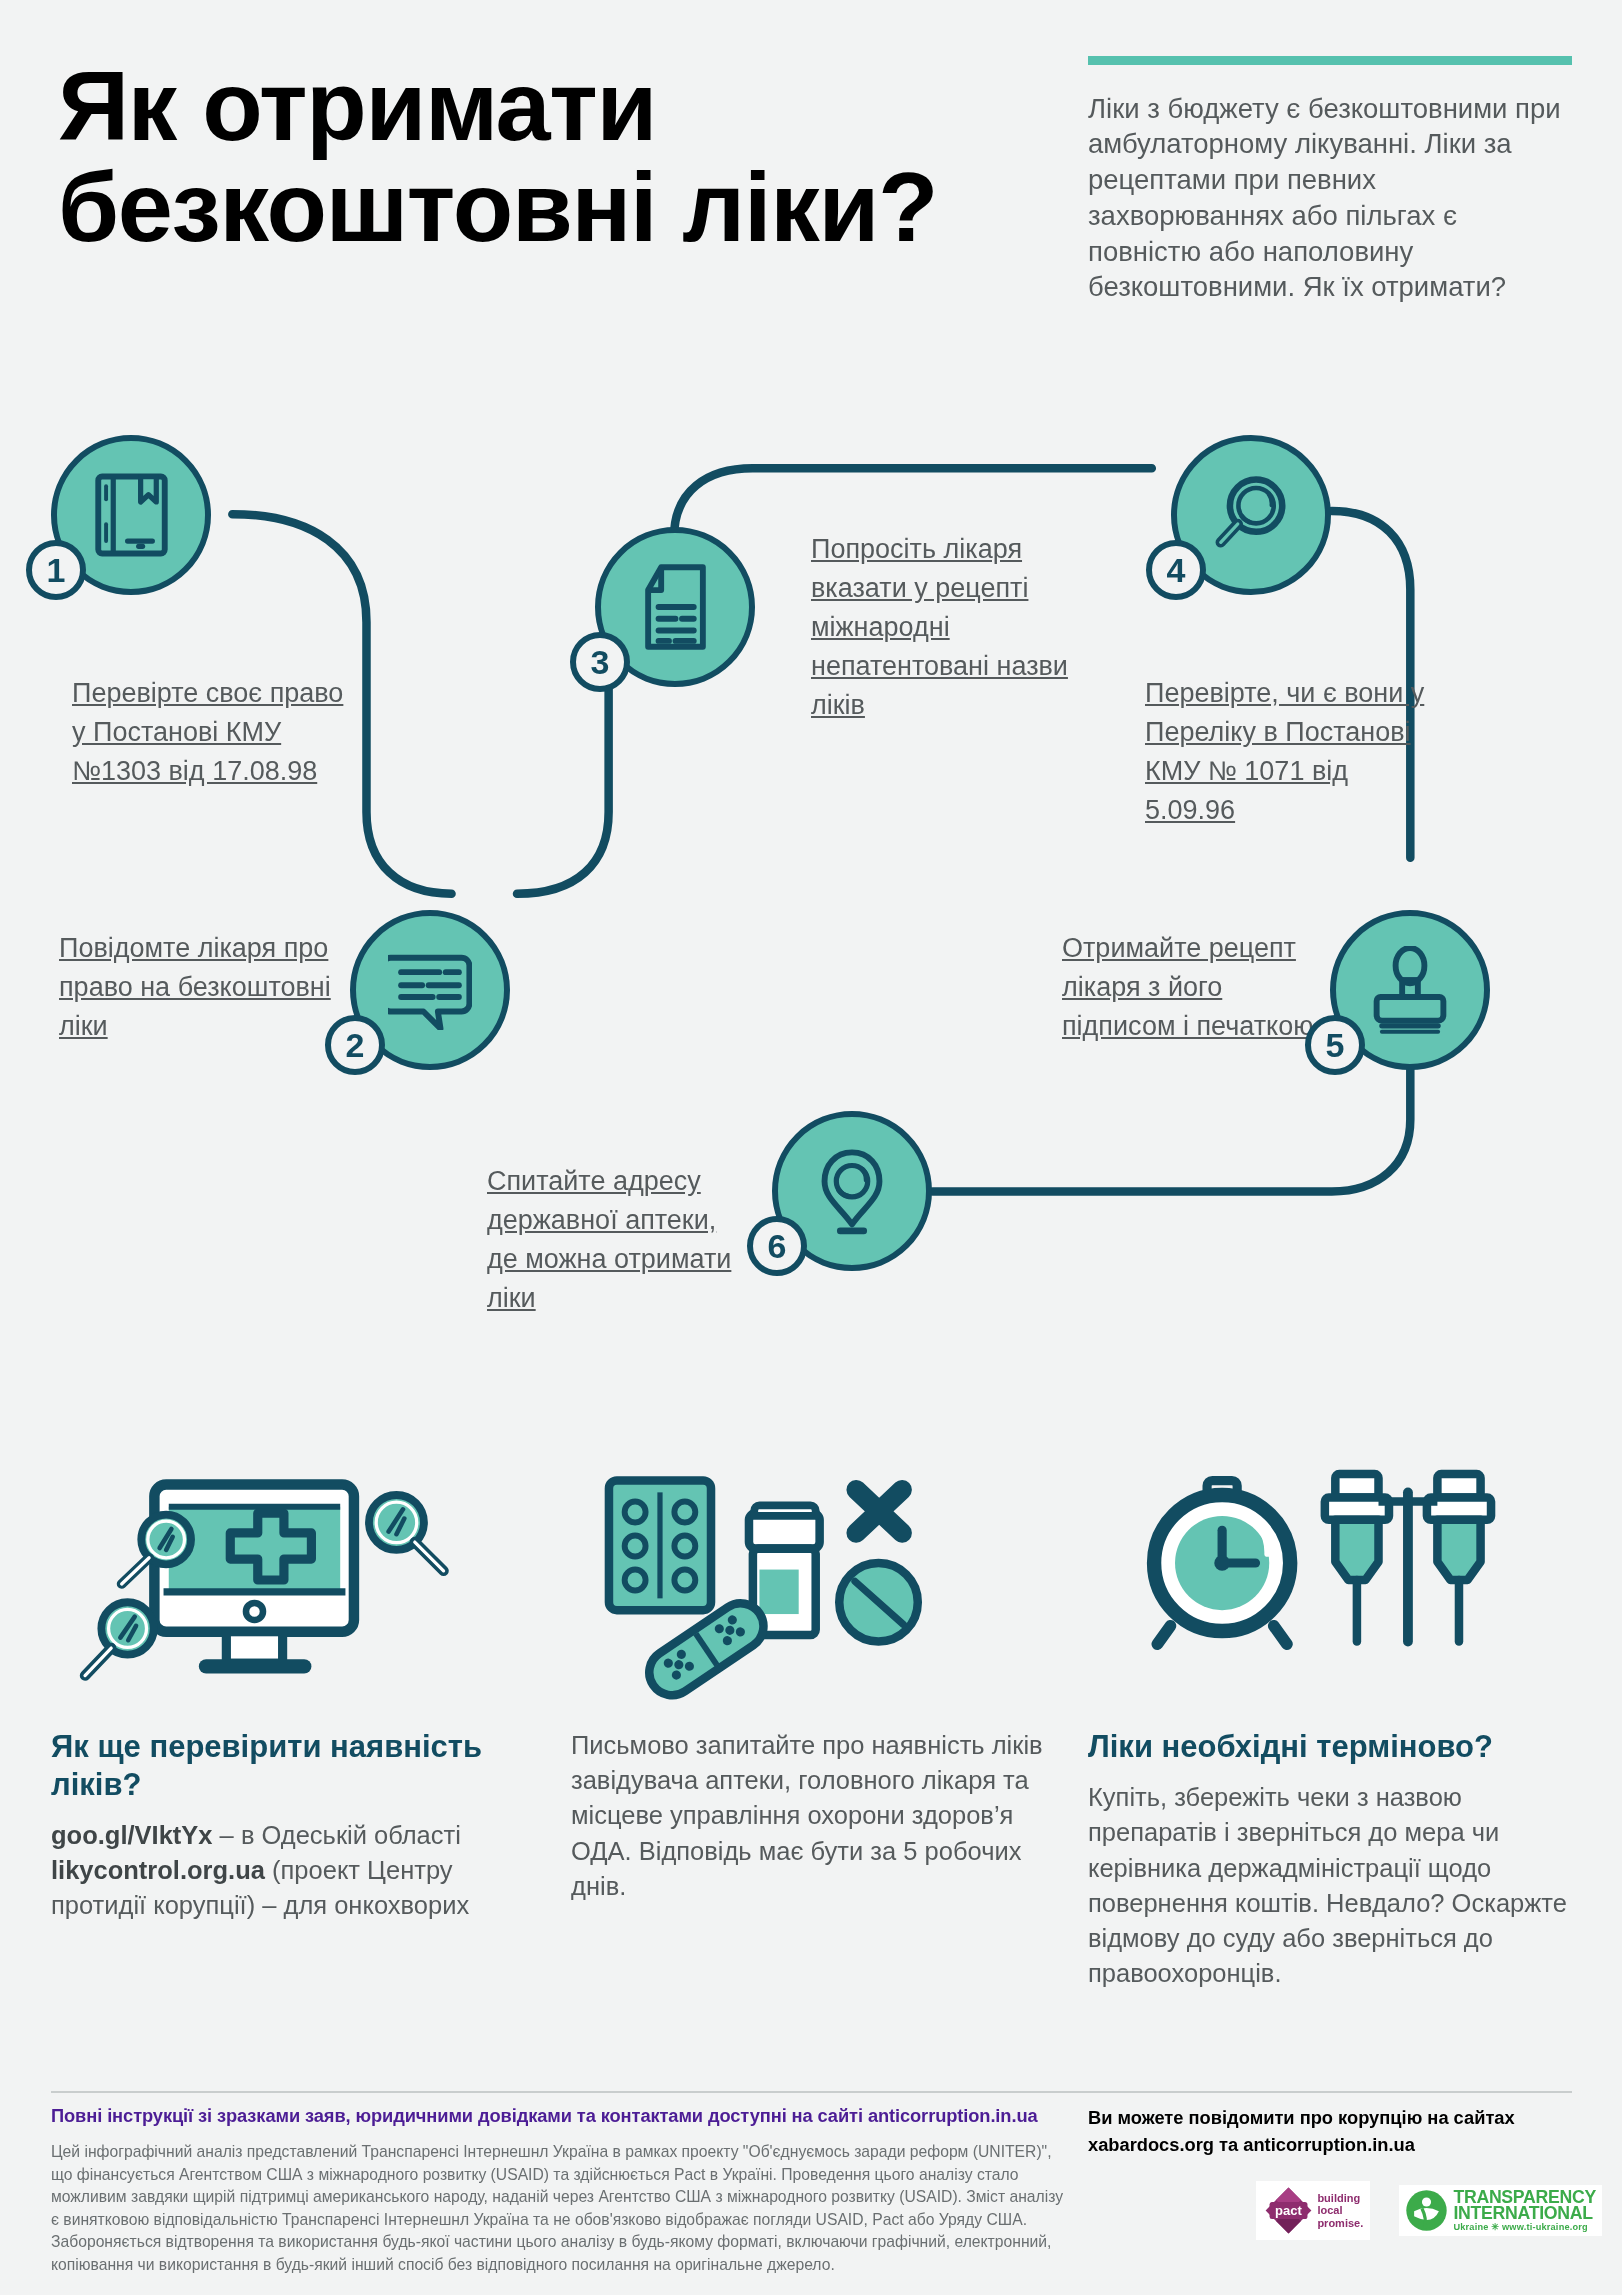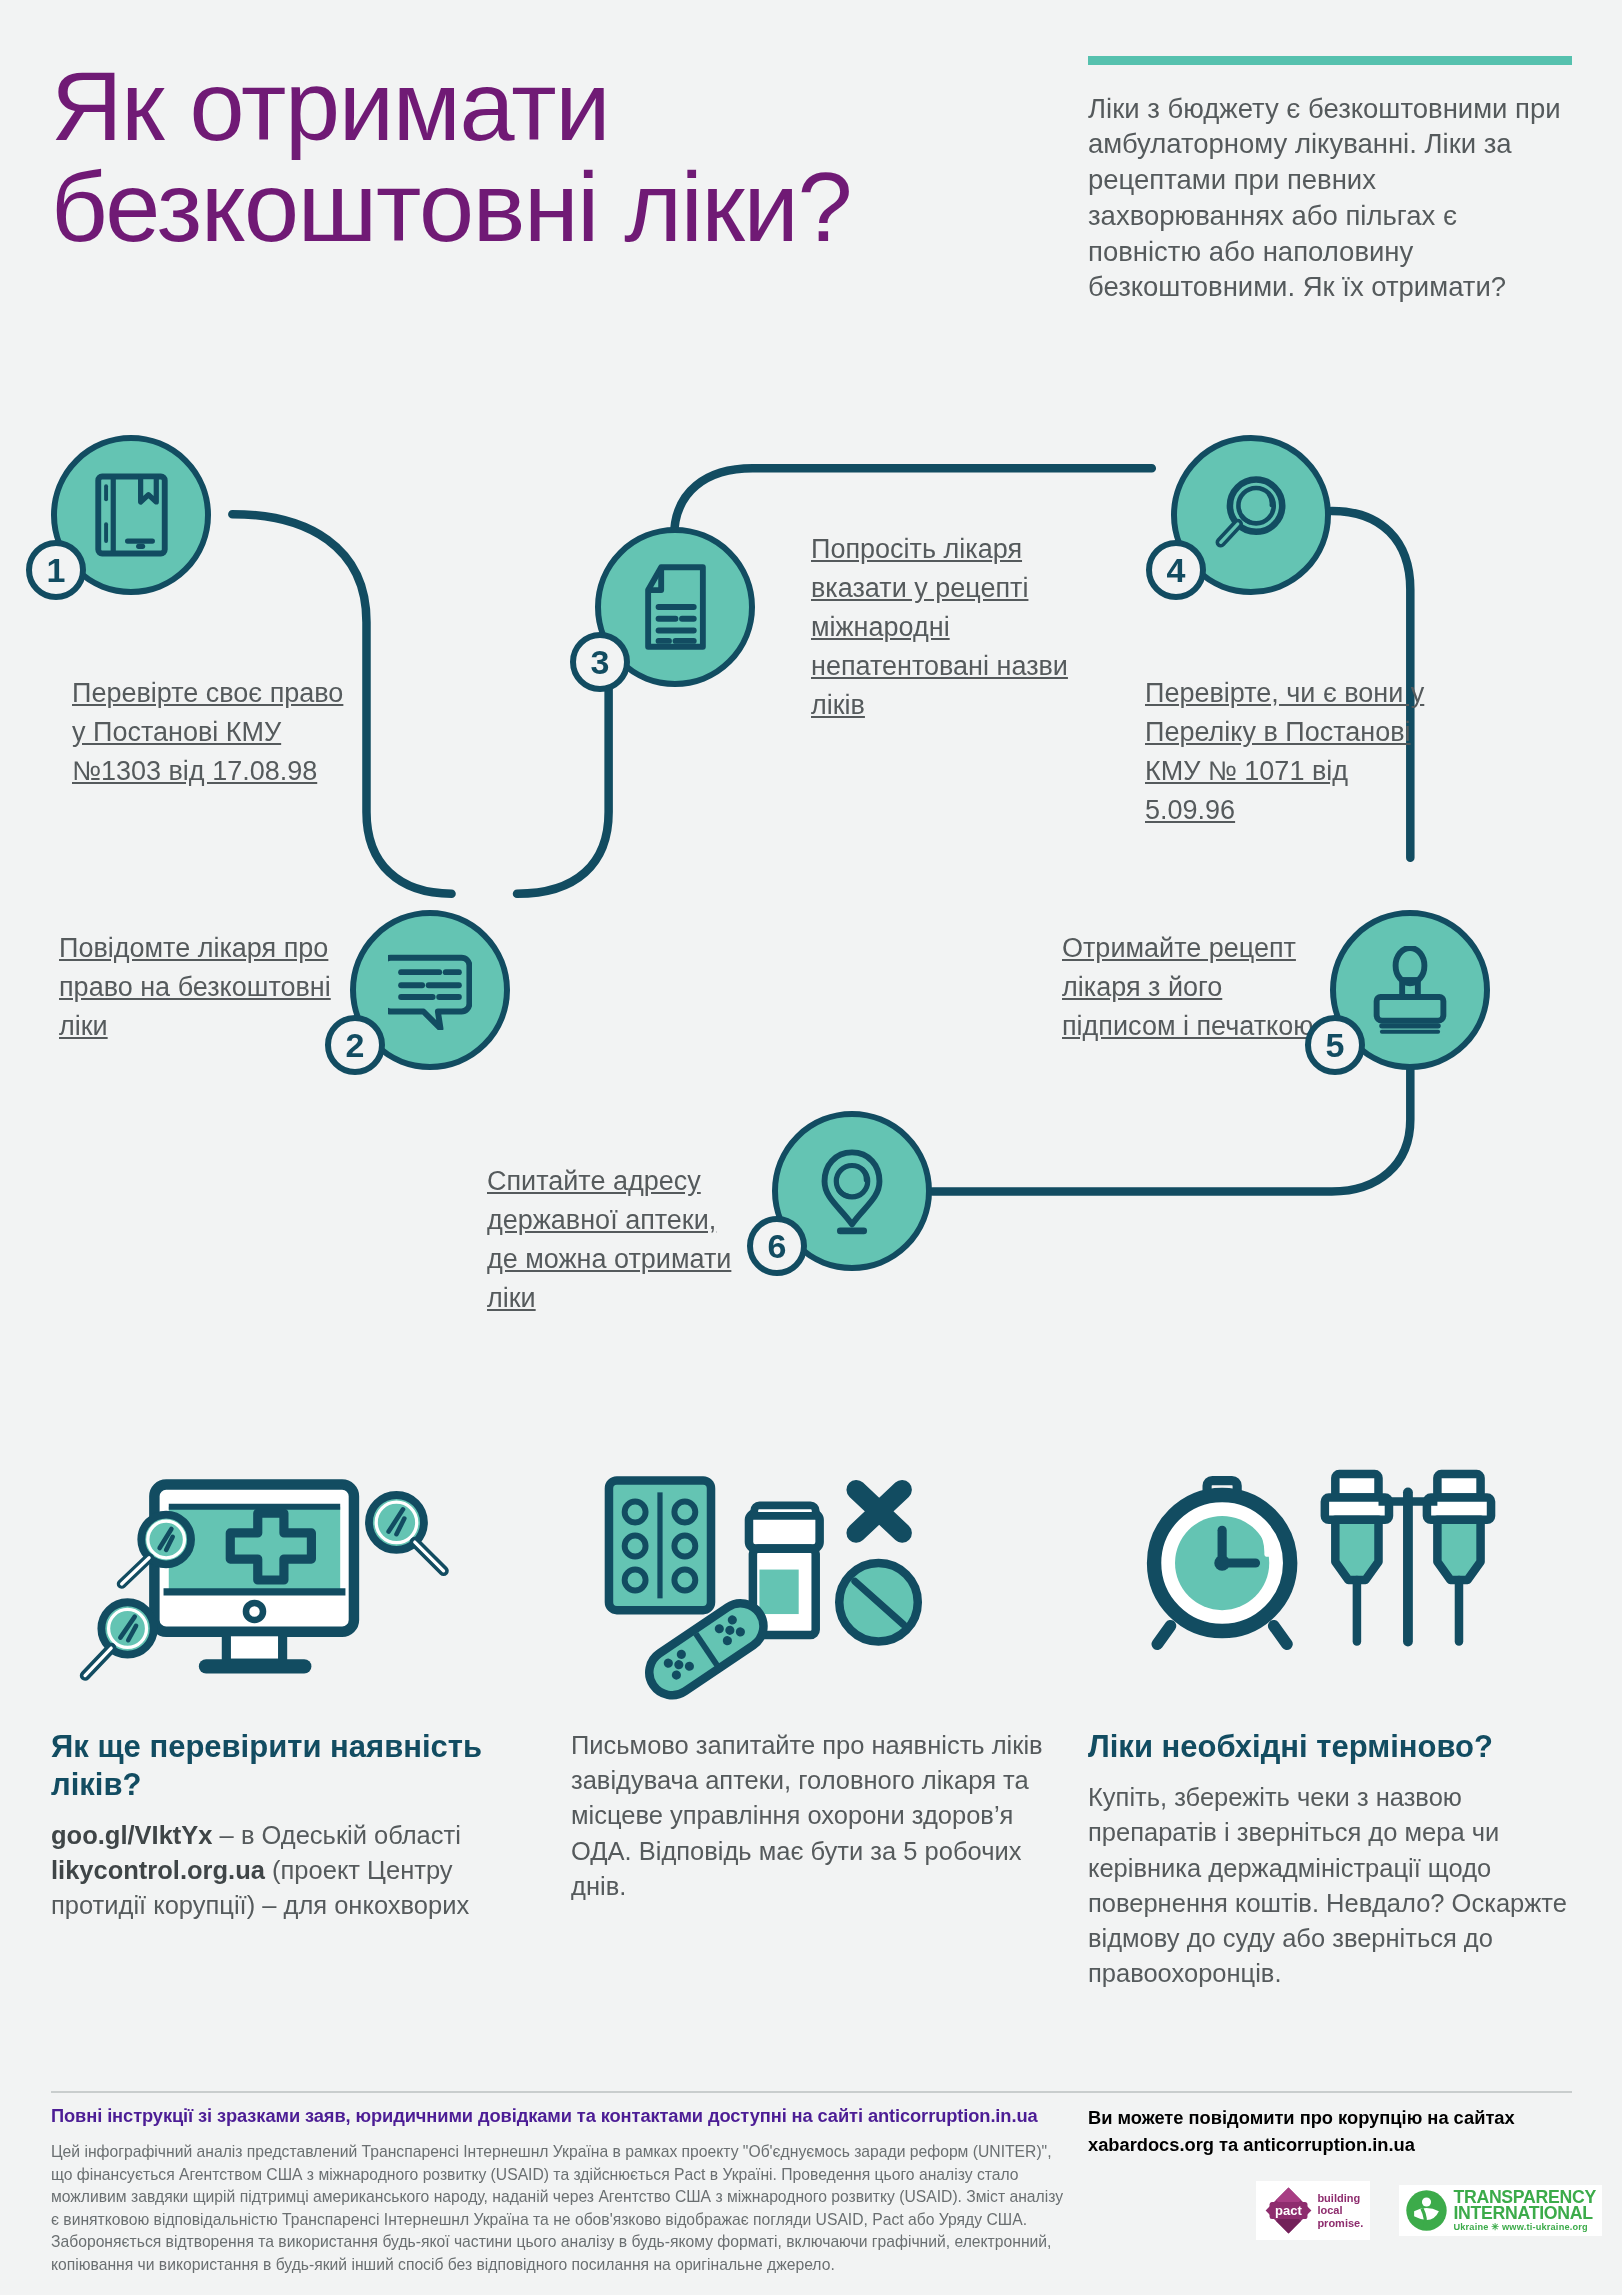--- a/index.html
+++ b/index.html
@@ -11,23 +11,23 @@
     font-family:"Liberation Sans", sans-serif;
     color:#4d4d4d;
     position:relative;
     overflow:hidden;
   }
   .page { position:relative; width:1623px; height:2295px; }
 
   
   .header { position:absolute; left:0; top:0; width:1623px; height:406px; }
   .title {
-    position:absolute; left:51px; top:56px; width:995px;
-    color:#701a75;
-    font-weight:normal;
+    position:absolute; left:58px; top:56px; width:995px;
+    color:#000000;
+    font-weight:bold;
     font-size:99px;
     line-height:1.02;
     letter-spacing:-1.3px;
   }
   .title .l2 { display:block; }
 
   .intro-wrap { position:absolute; left:1088px; top:56px; width:484px; }
   .intro-rule { width:484px; height:8.5px; background:#56c1ae; }
   .intro-text {
     margin-top:26px;

